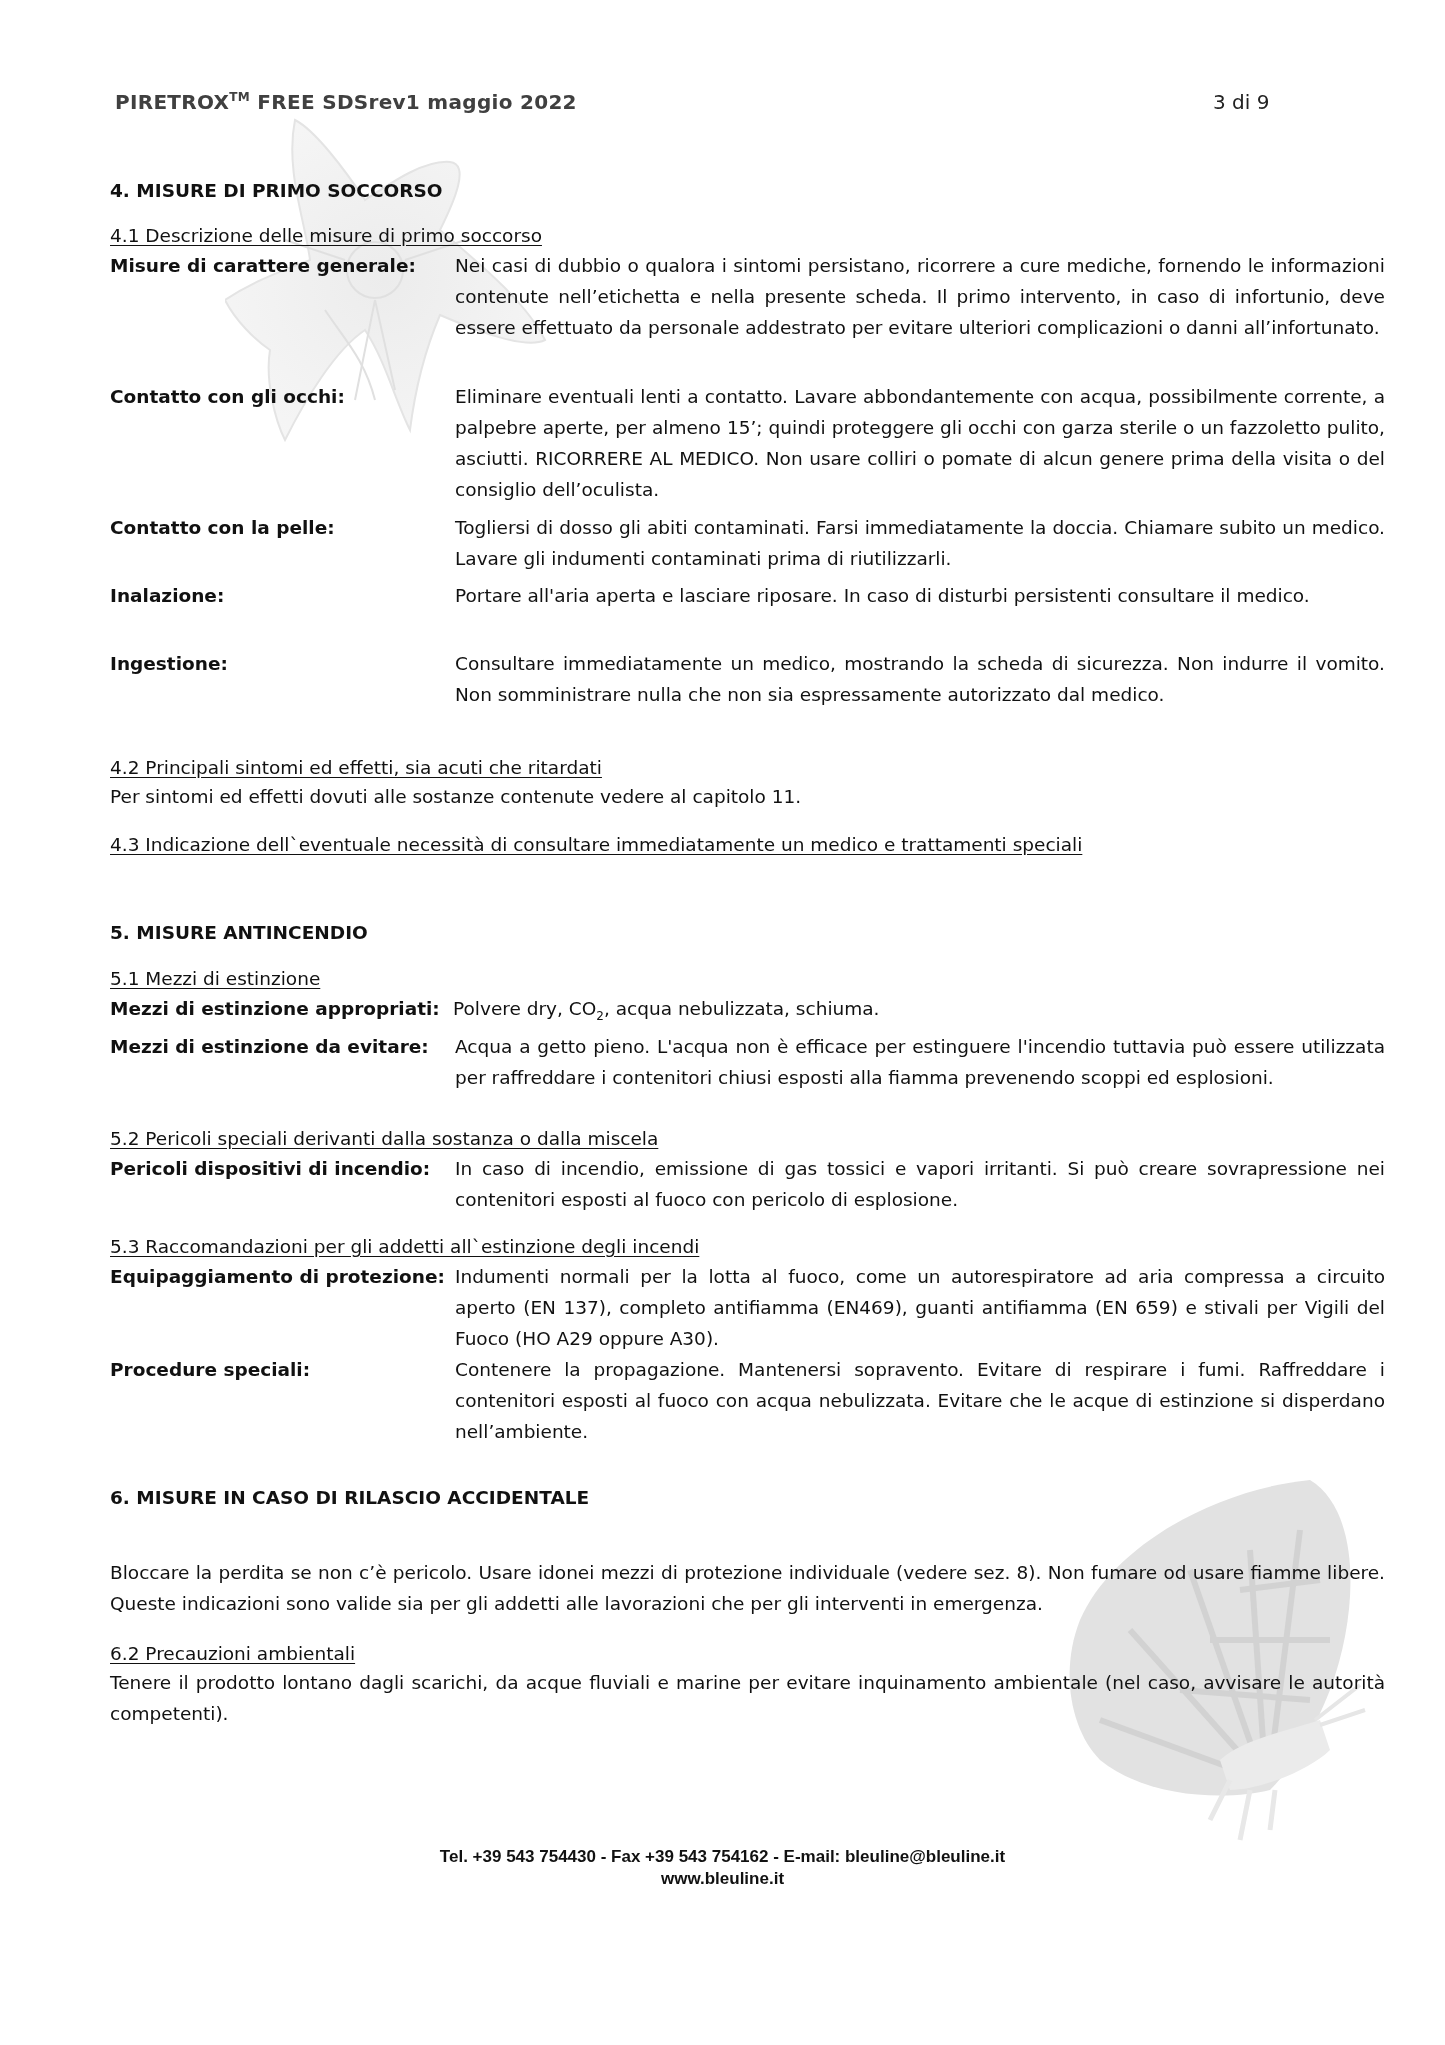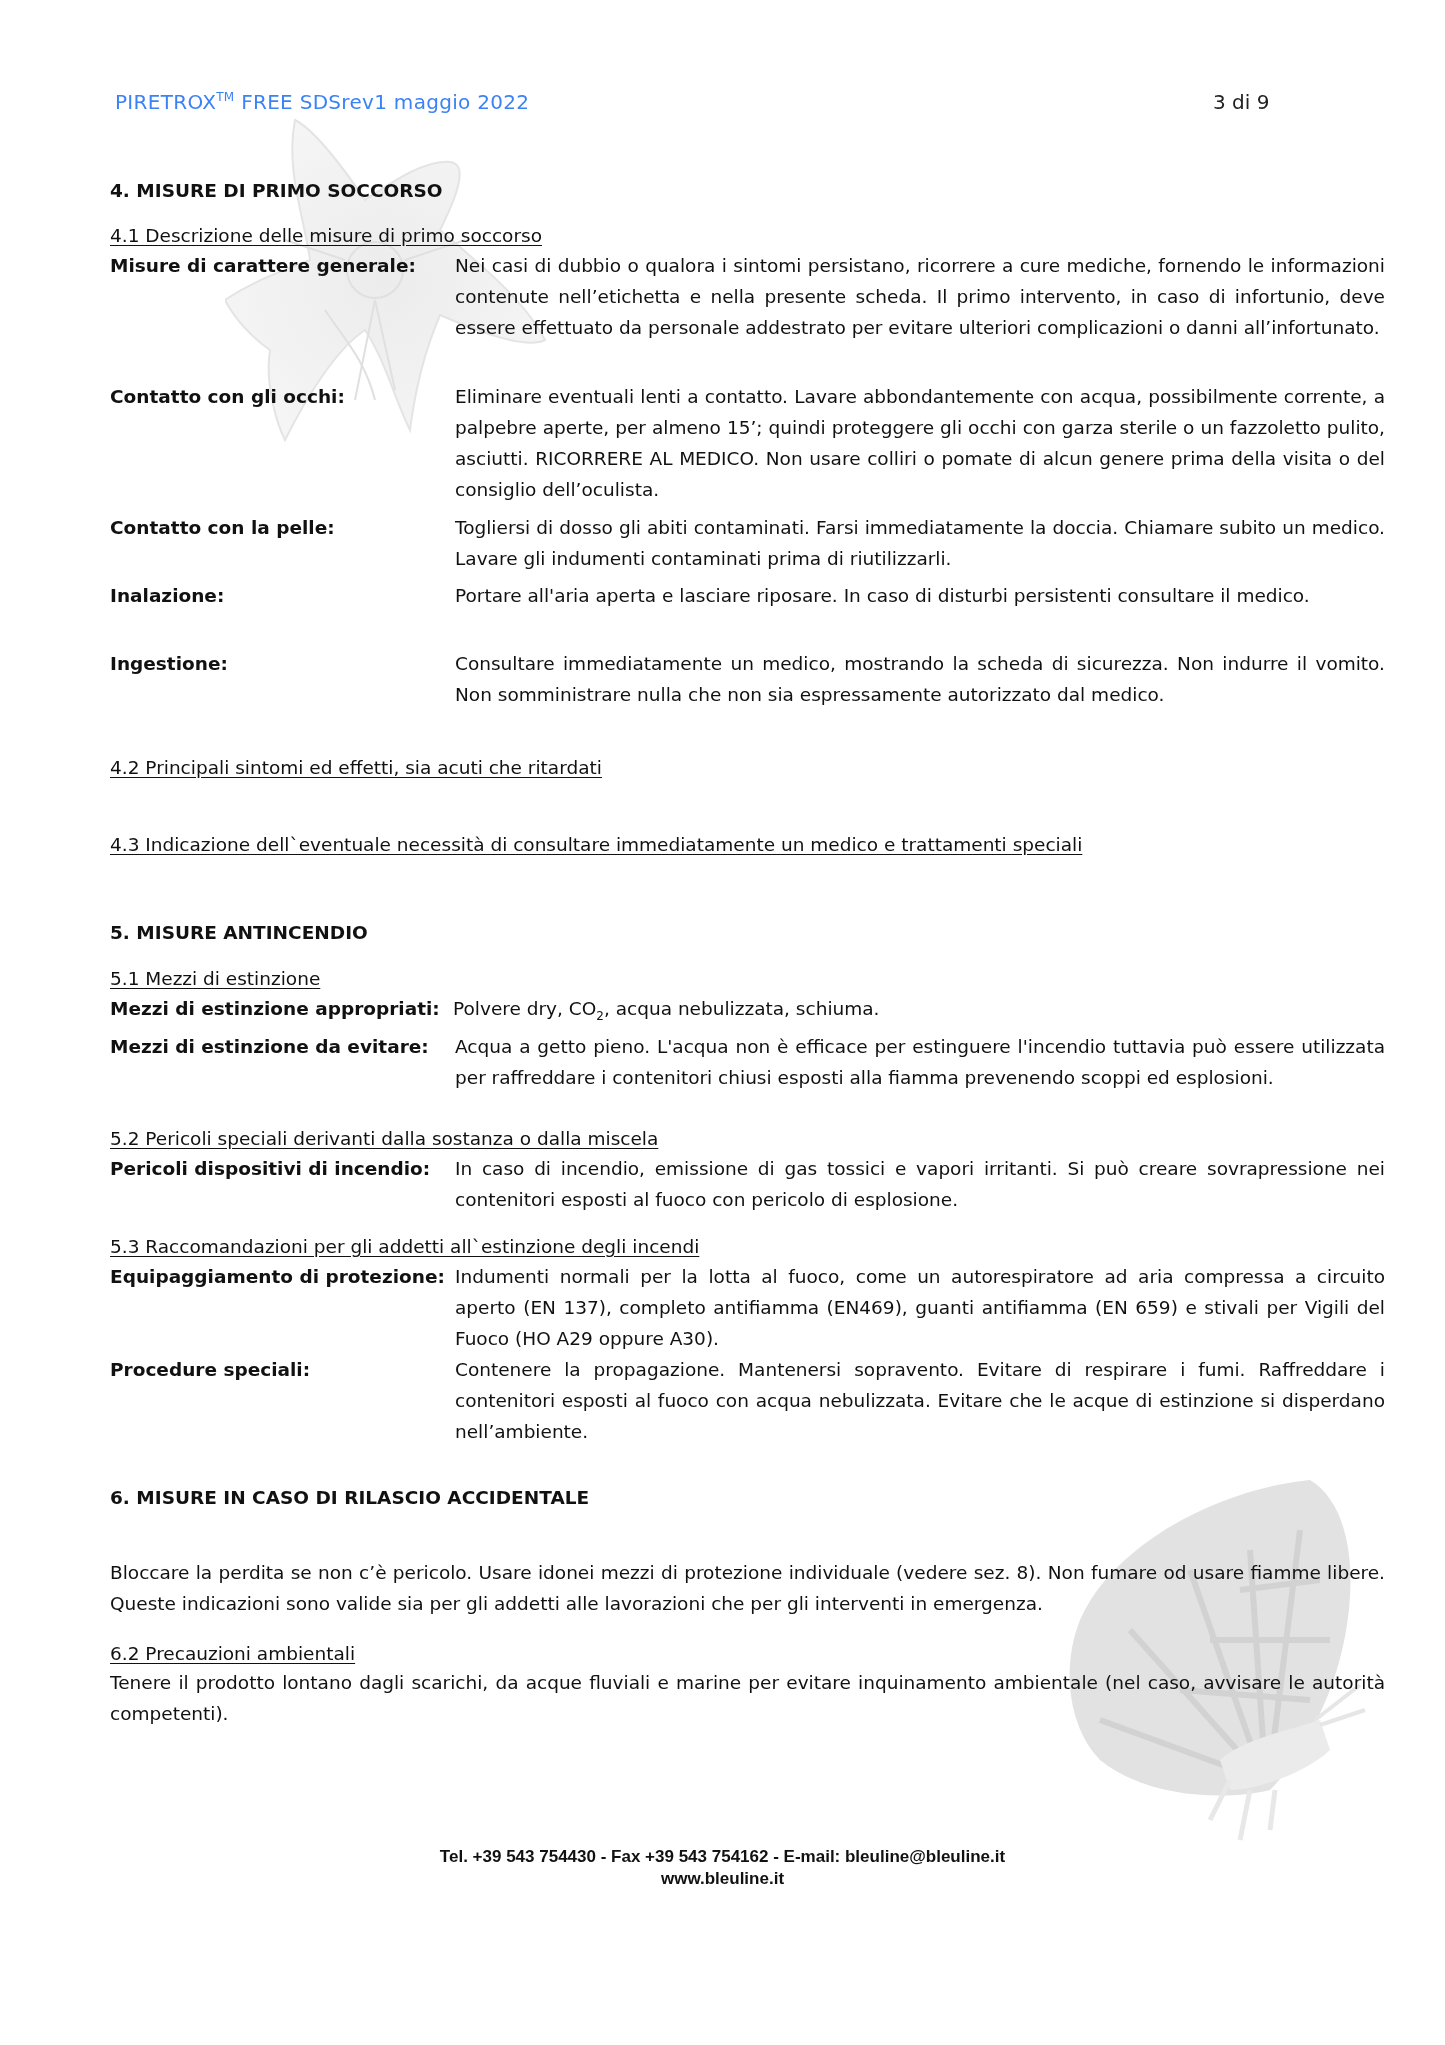--- a/index.html
+++ b/index.html
@@ -4,22 +4,22 @@
 <style>
   html, body { margin: 0; padding: 0; background: #ffffff; }
   body { width: 1445px; height: 2045px; position: relative; overflow: hidden;
          font-family: "DejaVu Sans", sans-serif; color: #111; }
   .page { position: absolute; left: 0; top: 0; width: 1445px; height: 2045px; }
 
   
   .wm-star { position: absolute; left: 225px; top: 100px; width: 330px; height: 360px; z-index: 0; }
   .wm-butterfly { position: absolute; left: 1060px; top: 1470px; width: 310px; height: 380px; z-index: 0; }
 
-  .header-left { position: absolute; left: 115px; top: 90px; font-size: 20px; color: #3b82f6;
-                 font-weight: normal; letter-spacing: 0.3px; z-index: 1; }
+  .header-left { position: absolute; left: 115px; top: 90px; font-size: 20px; color: #404040;
+                 font-weight: bold; letter-spacing: 0.3px; z-index: 1; }
   .header-left sup { font-size: 12px; }
   .header-right { position: absolute; left: 1213px; top: 90px; font-size: 20px; color: #222; z-index: 1; }
 
   .sec-title { position: absolute; left: 110px; font-size: 18.5px; font-weight: bold; }
   .sub-title { position: absolute; left: 110px; font-size: 18.5px; text-decoration: underline;
                text-underline-offset: 3px; }
   .plain { position: absolute; left: 110px; width: 1275px; font-size: 18.5px; line-height: 31px; }
 
   .row { position: absolute; left: 110px; width: 1275px; font-size: 18.5px; line-height: 31px; }
   .row .lbl { position: absolute; left: 0; top: 0; font-weight: bold; white-space: nowrap; }
@@ -93,20 +93,21 @@
   <div class="row" style="top:580px;">
     <span class="lbl">Inalazione:</span>
     <div class="txt">Portare all'aria aperta e lasciare riposare. In caso di disturbi persistenti consultare il medico.</div>
   </div>
   <div class="row" style="top:648px;">
     <span class="lbl">Ingestione:</span>
     <div class="txt">Consultare immediatamente un medico, mostrando la scheda di sicurezza. Non indurre il vomito. Non somministrare nulla che non sia espressamente autorizzato dal medico.</div>
   </div>
 
   <div class="sub-title" style="top:757px;">4.2 Principali sintomi ed effetti, sia acuti che ritardati</div>
+  <div class="plain" style="top:781px;">Per sintomi ed effetti dovuti alle sostanze contenute vedere al capitolo 11.</div>
   <div class="sub-title" style="top:834px;">4.3 Indicazione dell`eventuale necessità di consultare immediatamente un medico e trattamenti speciali</div>
 
   <div class="sec-title" style="top:922px;">5. MISURE ANTINCENDIO</div>
   <div class="sub-title" style="top:968px;">5.1 Mezzi di estinzione</div>
 
   <div class="row" style="top:993px;">
     <span class="lbl">Mezzi di estinzione appropriati:</span>
     <div class="txt narrow"><span>Polvere dry, CO</span><sub style="font-size:12px;">2</sub><span>, acqua nebulizzata, schiuma.</span></div>
   </div>
   <div class="row" style="top:1031px;">

